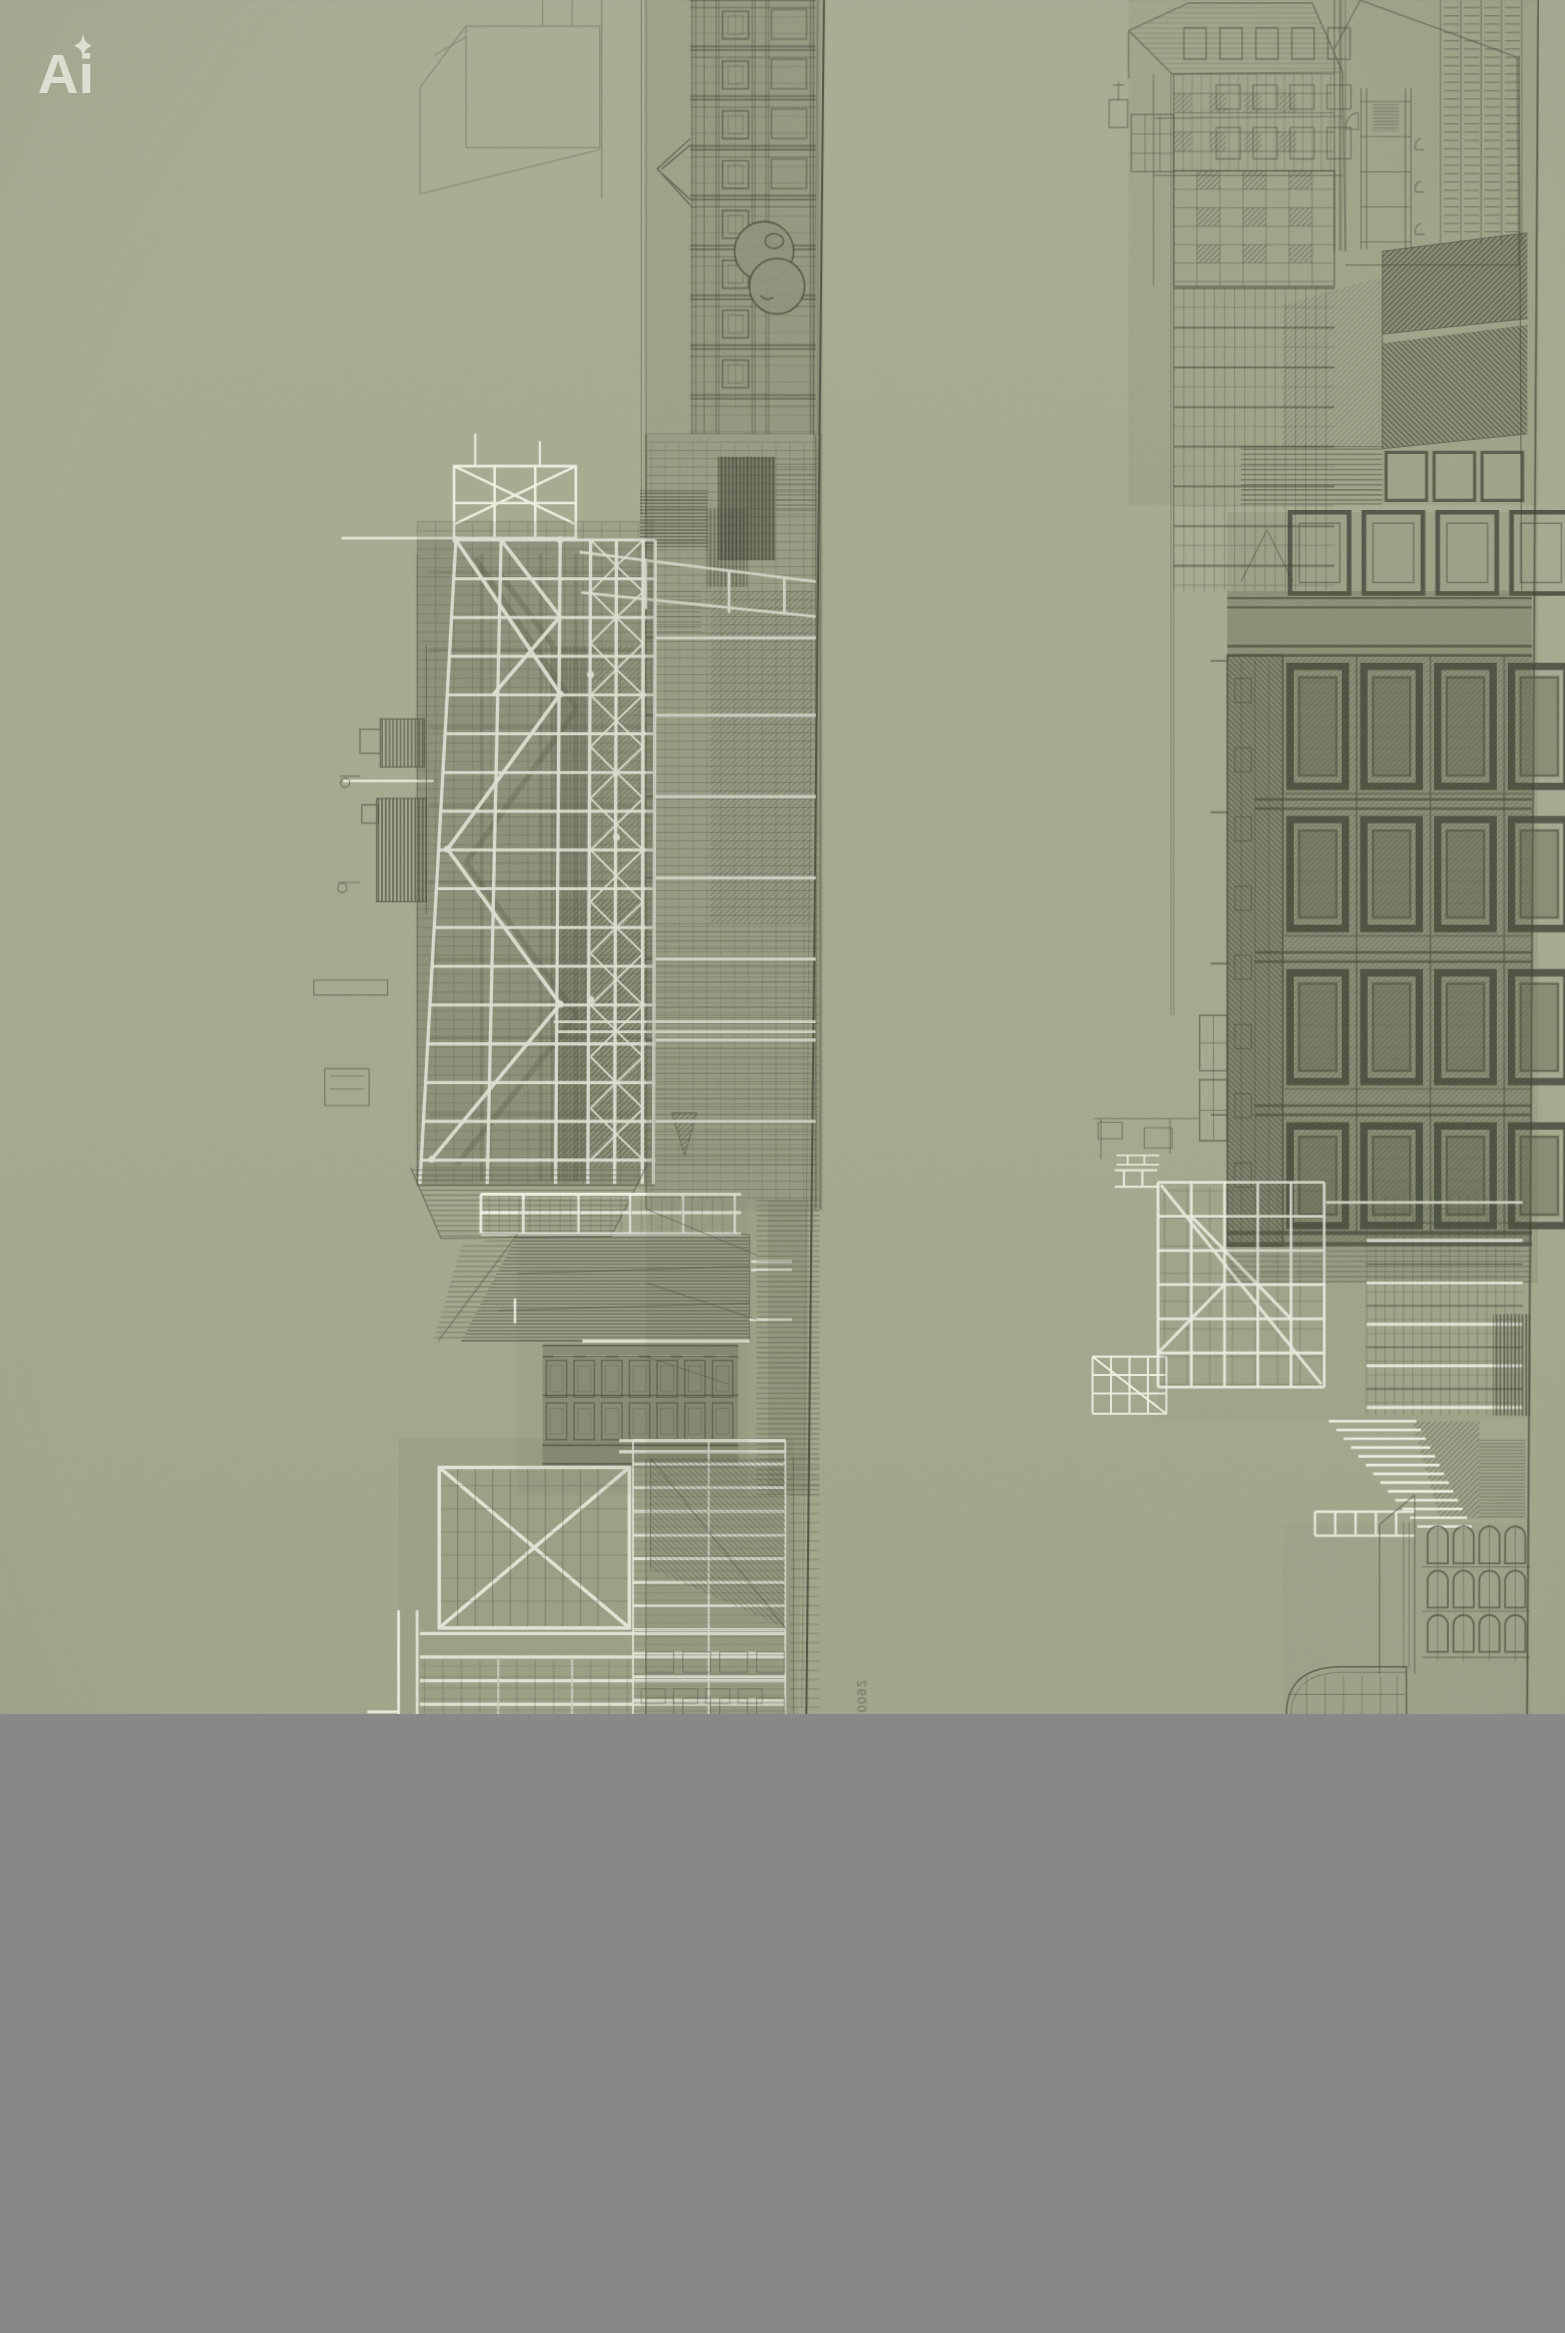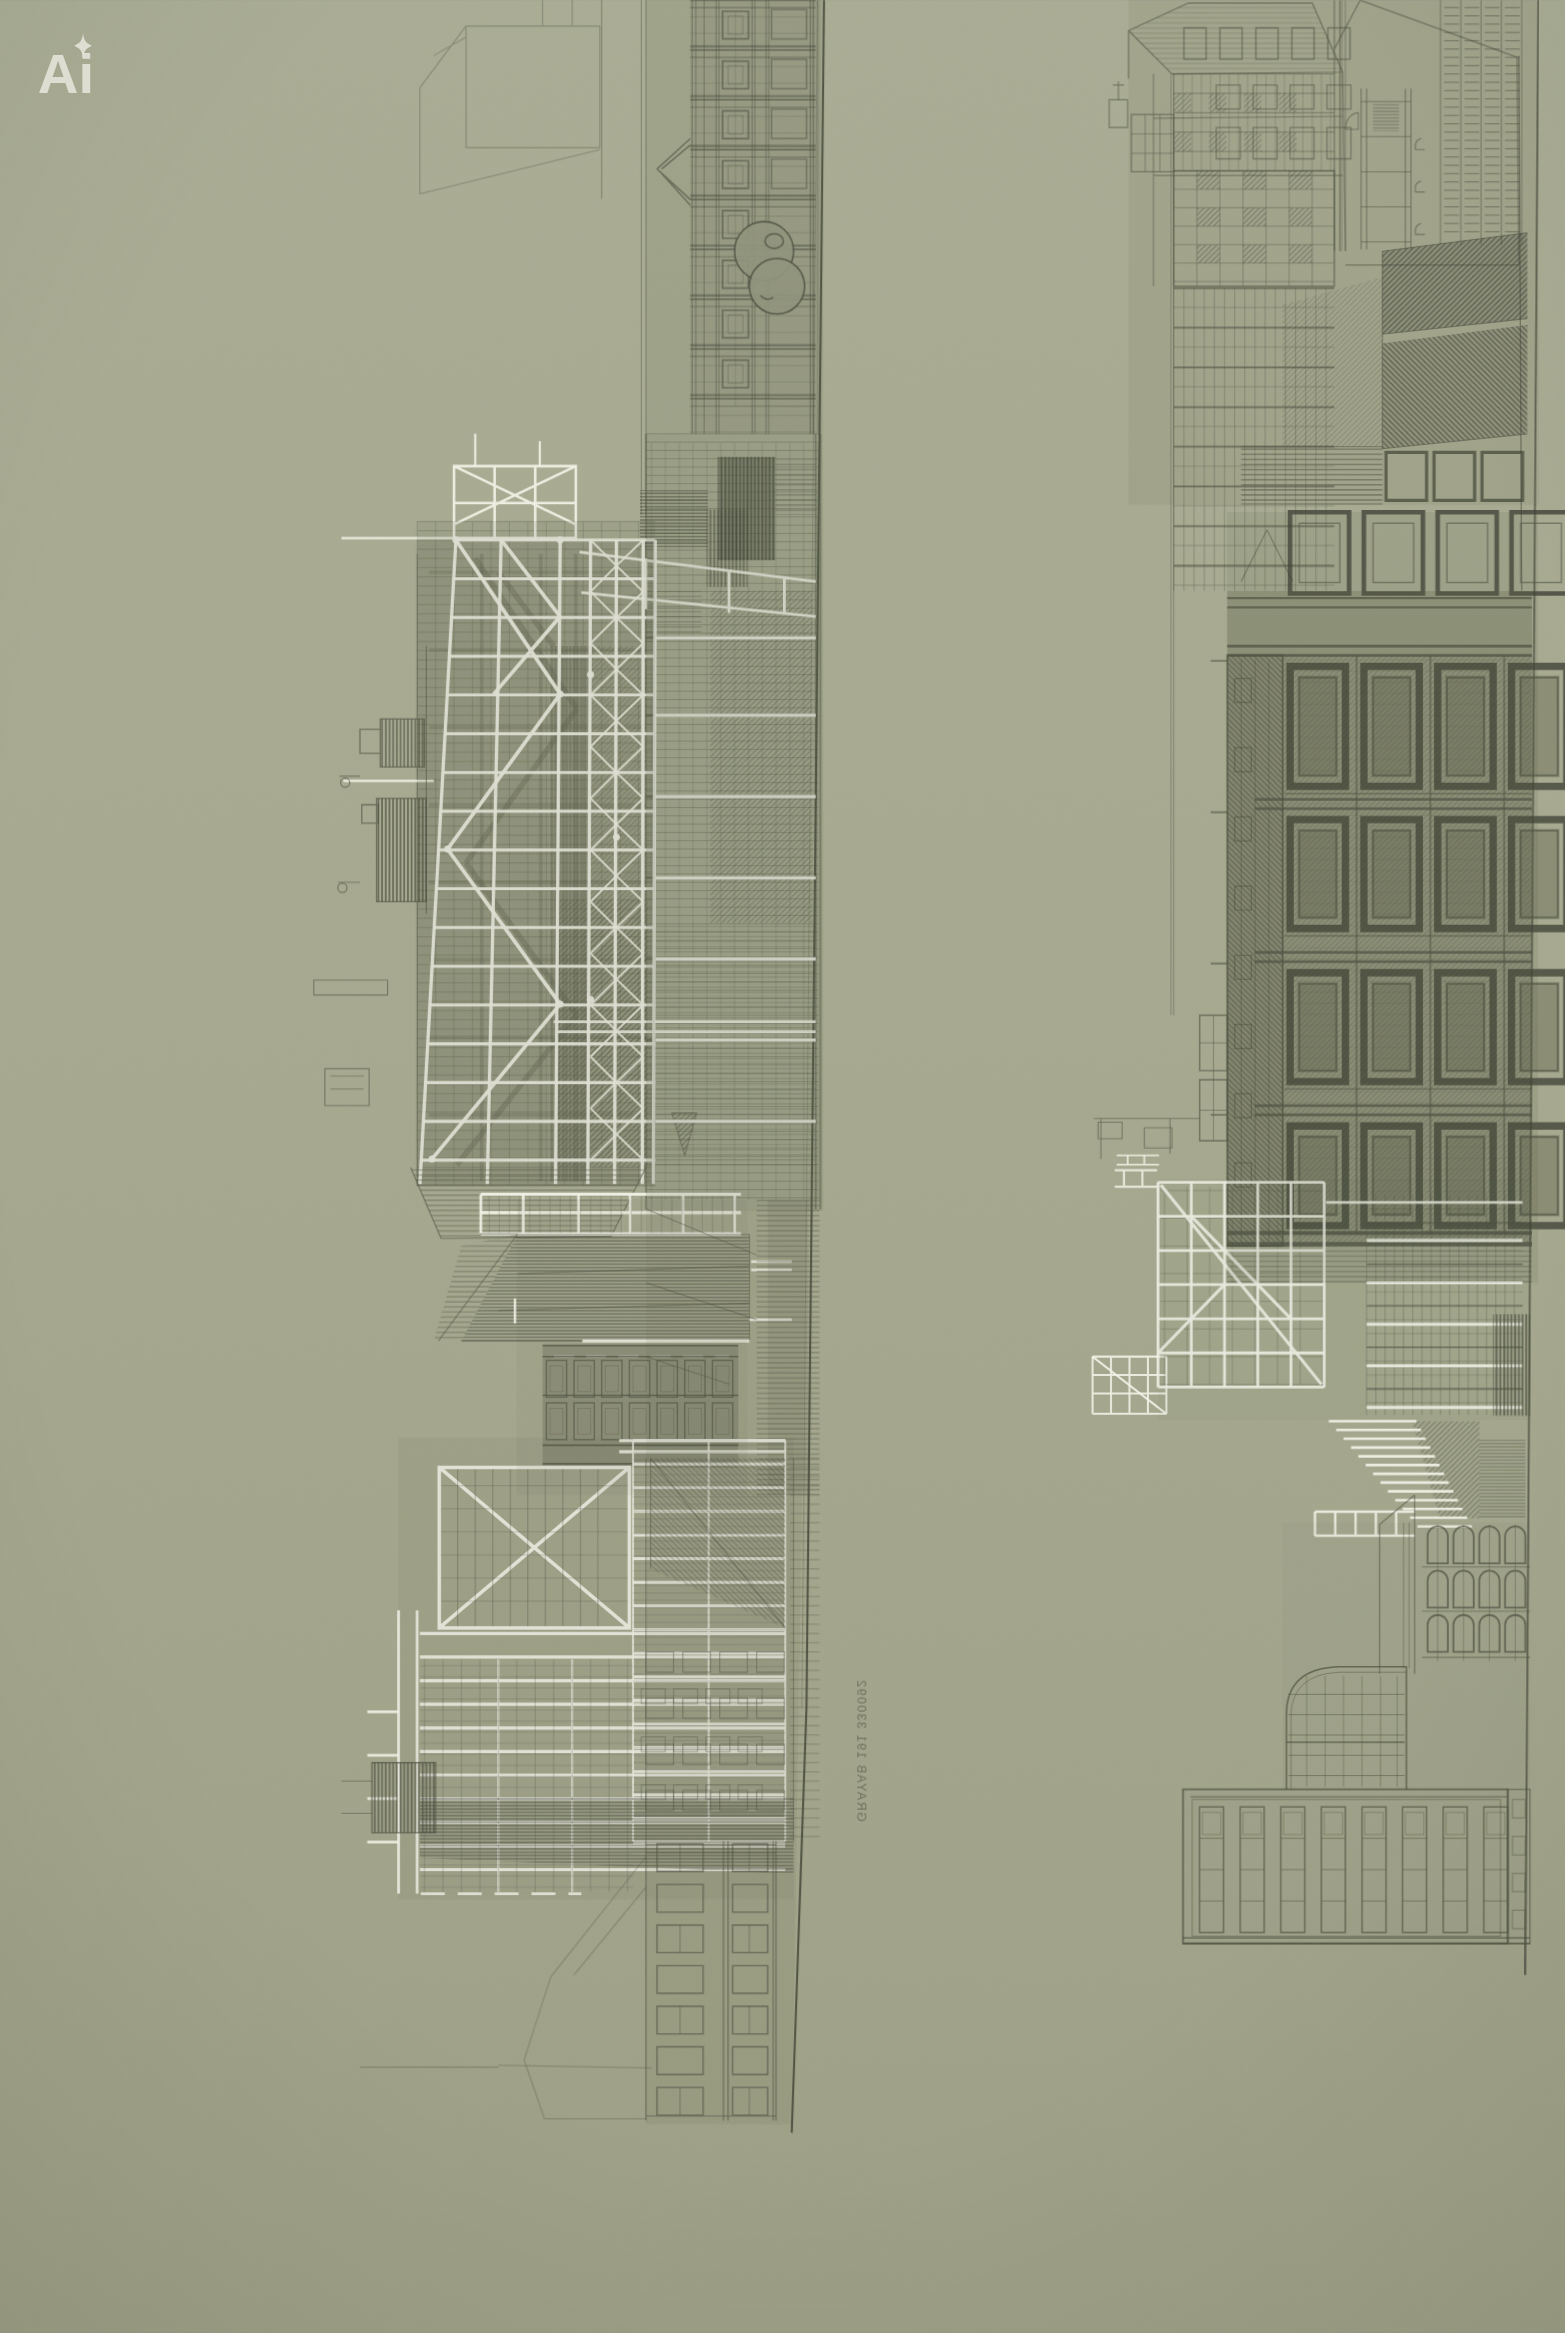--- a/index.html
+++ b/index.html
@@ -1,12 +1,12 @@
 <!DOCTYPE html>
-<html style="font-size:14.8px"><head><meta charset="utf-8"><style>html,body{margin:0;padding:0;background:#888;}#page{position:relative;width:1565px;height:2333px;overflow:hidden;font-family:"Liberation Sans", sans-serif;}</style></head><body>
+<html style="font-size:14.8px"><head><meta charset="utf-8"><style>html,body{margin:0;padding:0;background:#888;}#page{position:relative;width:1565px;height:1714px;overflow:hidden;font-family:"Liberation Sans", sans-serif;}</style></head><body>
 <div id="page">
 <svg width="1565" height="2333" viewBox="0 0 1696 2528">
 <defs>
 <linearGradient id="paper" x1="0" y1="0" x2="0" y2="1">
  <stop offset="0" stop-color="#abae95"></stop>
  <stop offset="0.45" stop-color="#a7aa90"></stop>
  <stop offset="0.8" stop-color="#a2a58b"></stop>
  <stop offset="1" stop-color="#9da085"></stop>
 </linearGradient>
 <radialGradient id="vig" cx="0.5" cy="0.42" r="1.0">

